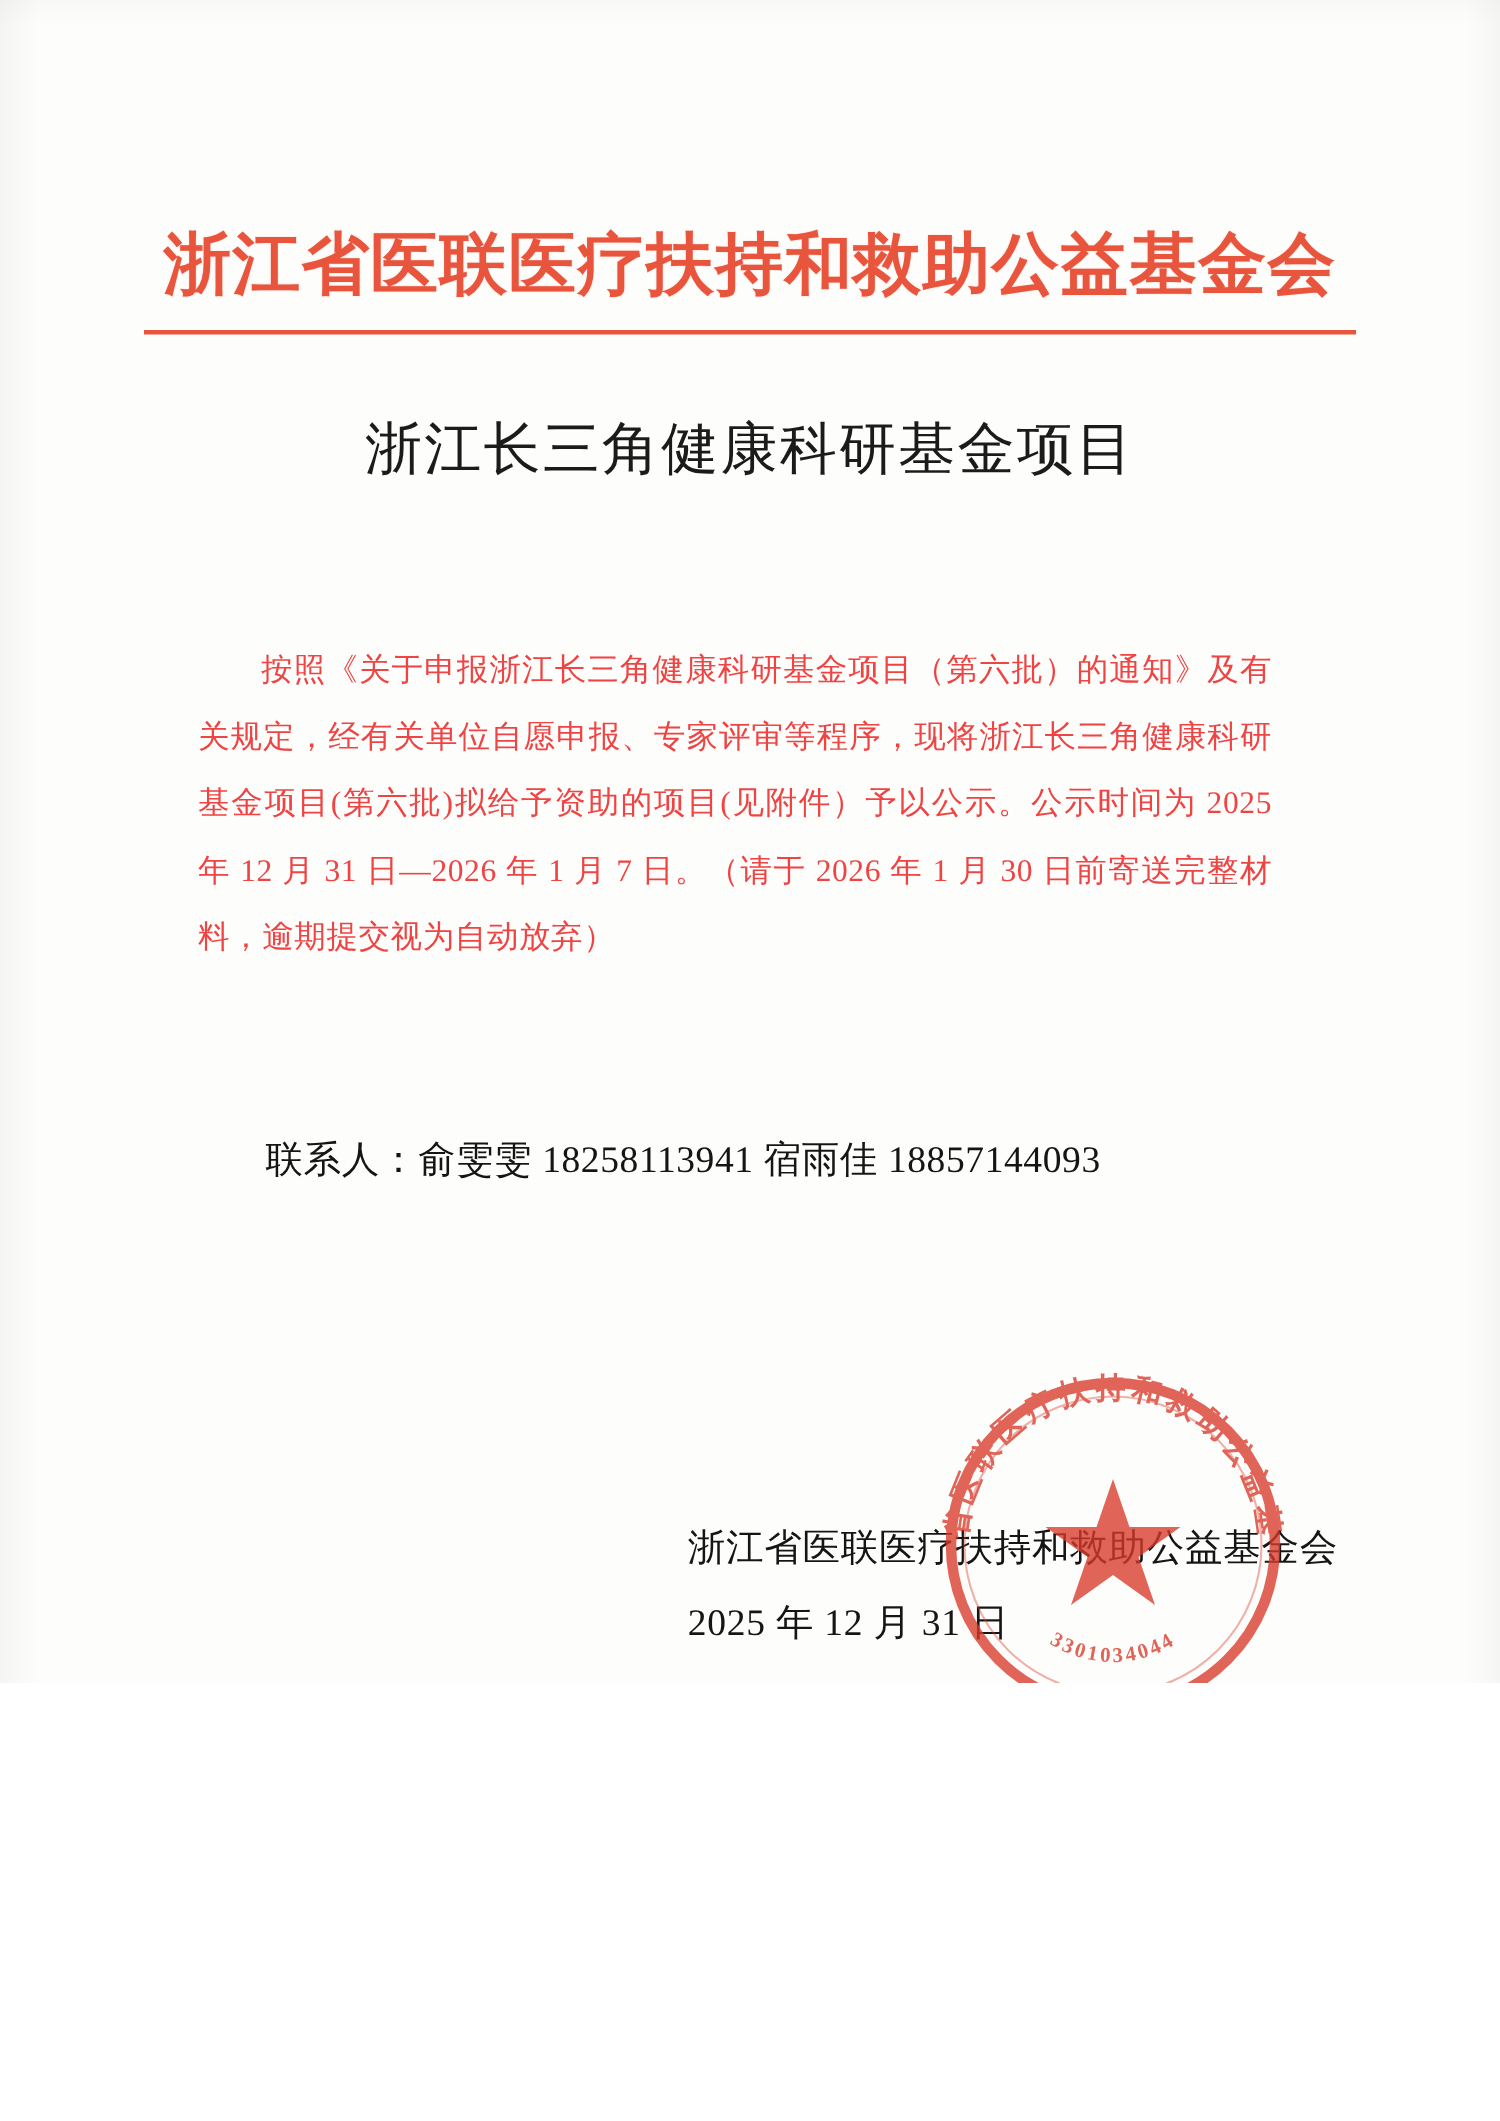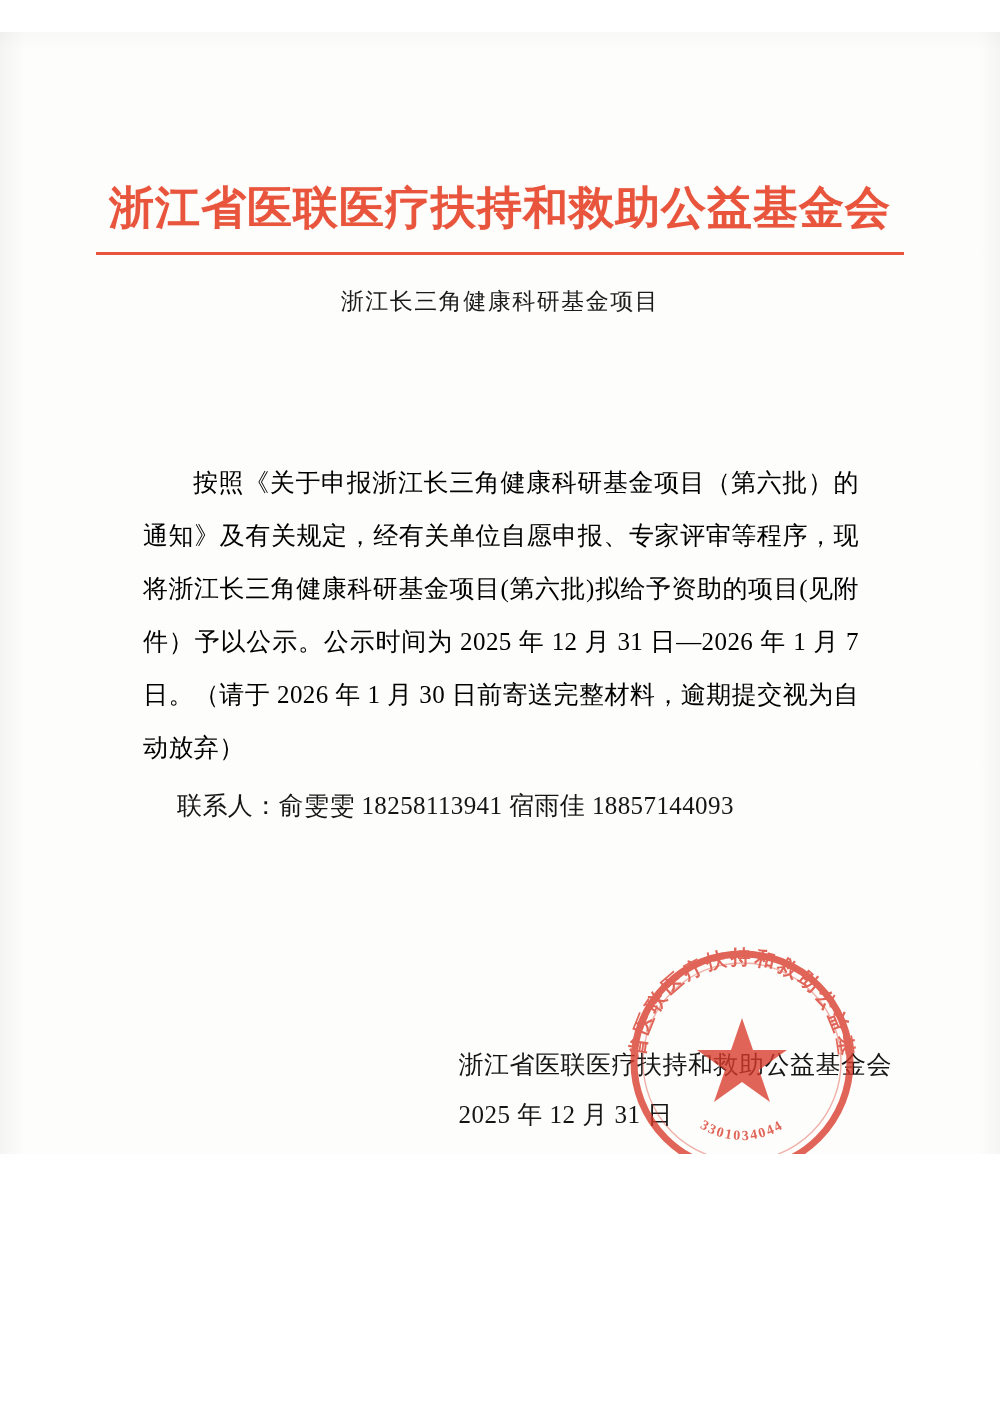--- a/index.html
+++ b/index.html
@@ -9,21 +9,20 @@
   }
   body {
     font-family: "Liberation Serif", "DejaVu Serif", serif;
   }
   .page {
     position: relative;
     width: 1000px;
     height: 1122px;
     background: #fdfdfb;
     overflow: hidden;
-    margin-top: 32px;
   }
   
   .page:before {
     content: "";
     position: absolute;
     inset: 0;
     background:
       linear-gradient(90deg, rgba(0,0,0,0.035) 0px, rgba(0,0,0,0.0) 26px),
       linear-gradient(270deg, rgba(0,0,0,0.03) 0px, rgba(0,0,0,0.0) 22px),
       linear-gradient(180deg, rgba(0,0,0,0.02) 0px, rgba(0,0,0,0.0) 18px);
@@ -58,37 +57,37 @@
   .rule-thick {
     margin-top: 18px;
     height: 3px;
     background: #e8543c;
   }
 
   
   .doc-title {
     position: absolute;
     left: 0;
-    top: 250px;
+    top: 268px;
     width: 808px;
     text-align: center;
     color: #1b1b1b;
-    font-size: 23px;
+    font-size: 38px;
     line-height: 1.72;
     letter-spacing: 1.5px;
   }
 
   
   .body-text {
     position: absolute;
-    left: 47px;
+    left: 36px;
     top: 424px;
     width: 716px;
-    color: #000000;
-    font-size: 25px;
+    color: #ef4444;
+    font-size: 21px;
     line-height: 2.12;
     text-align: justify;
     text-justify: inter-ideograph;
     letter-spacing: 0.4px;
   }
   .body-text p {
     margin: 0;
   }
   .indent2 {
     text-indent: 2em;

